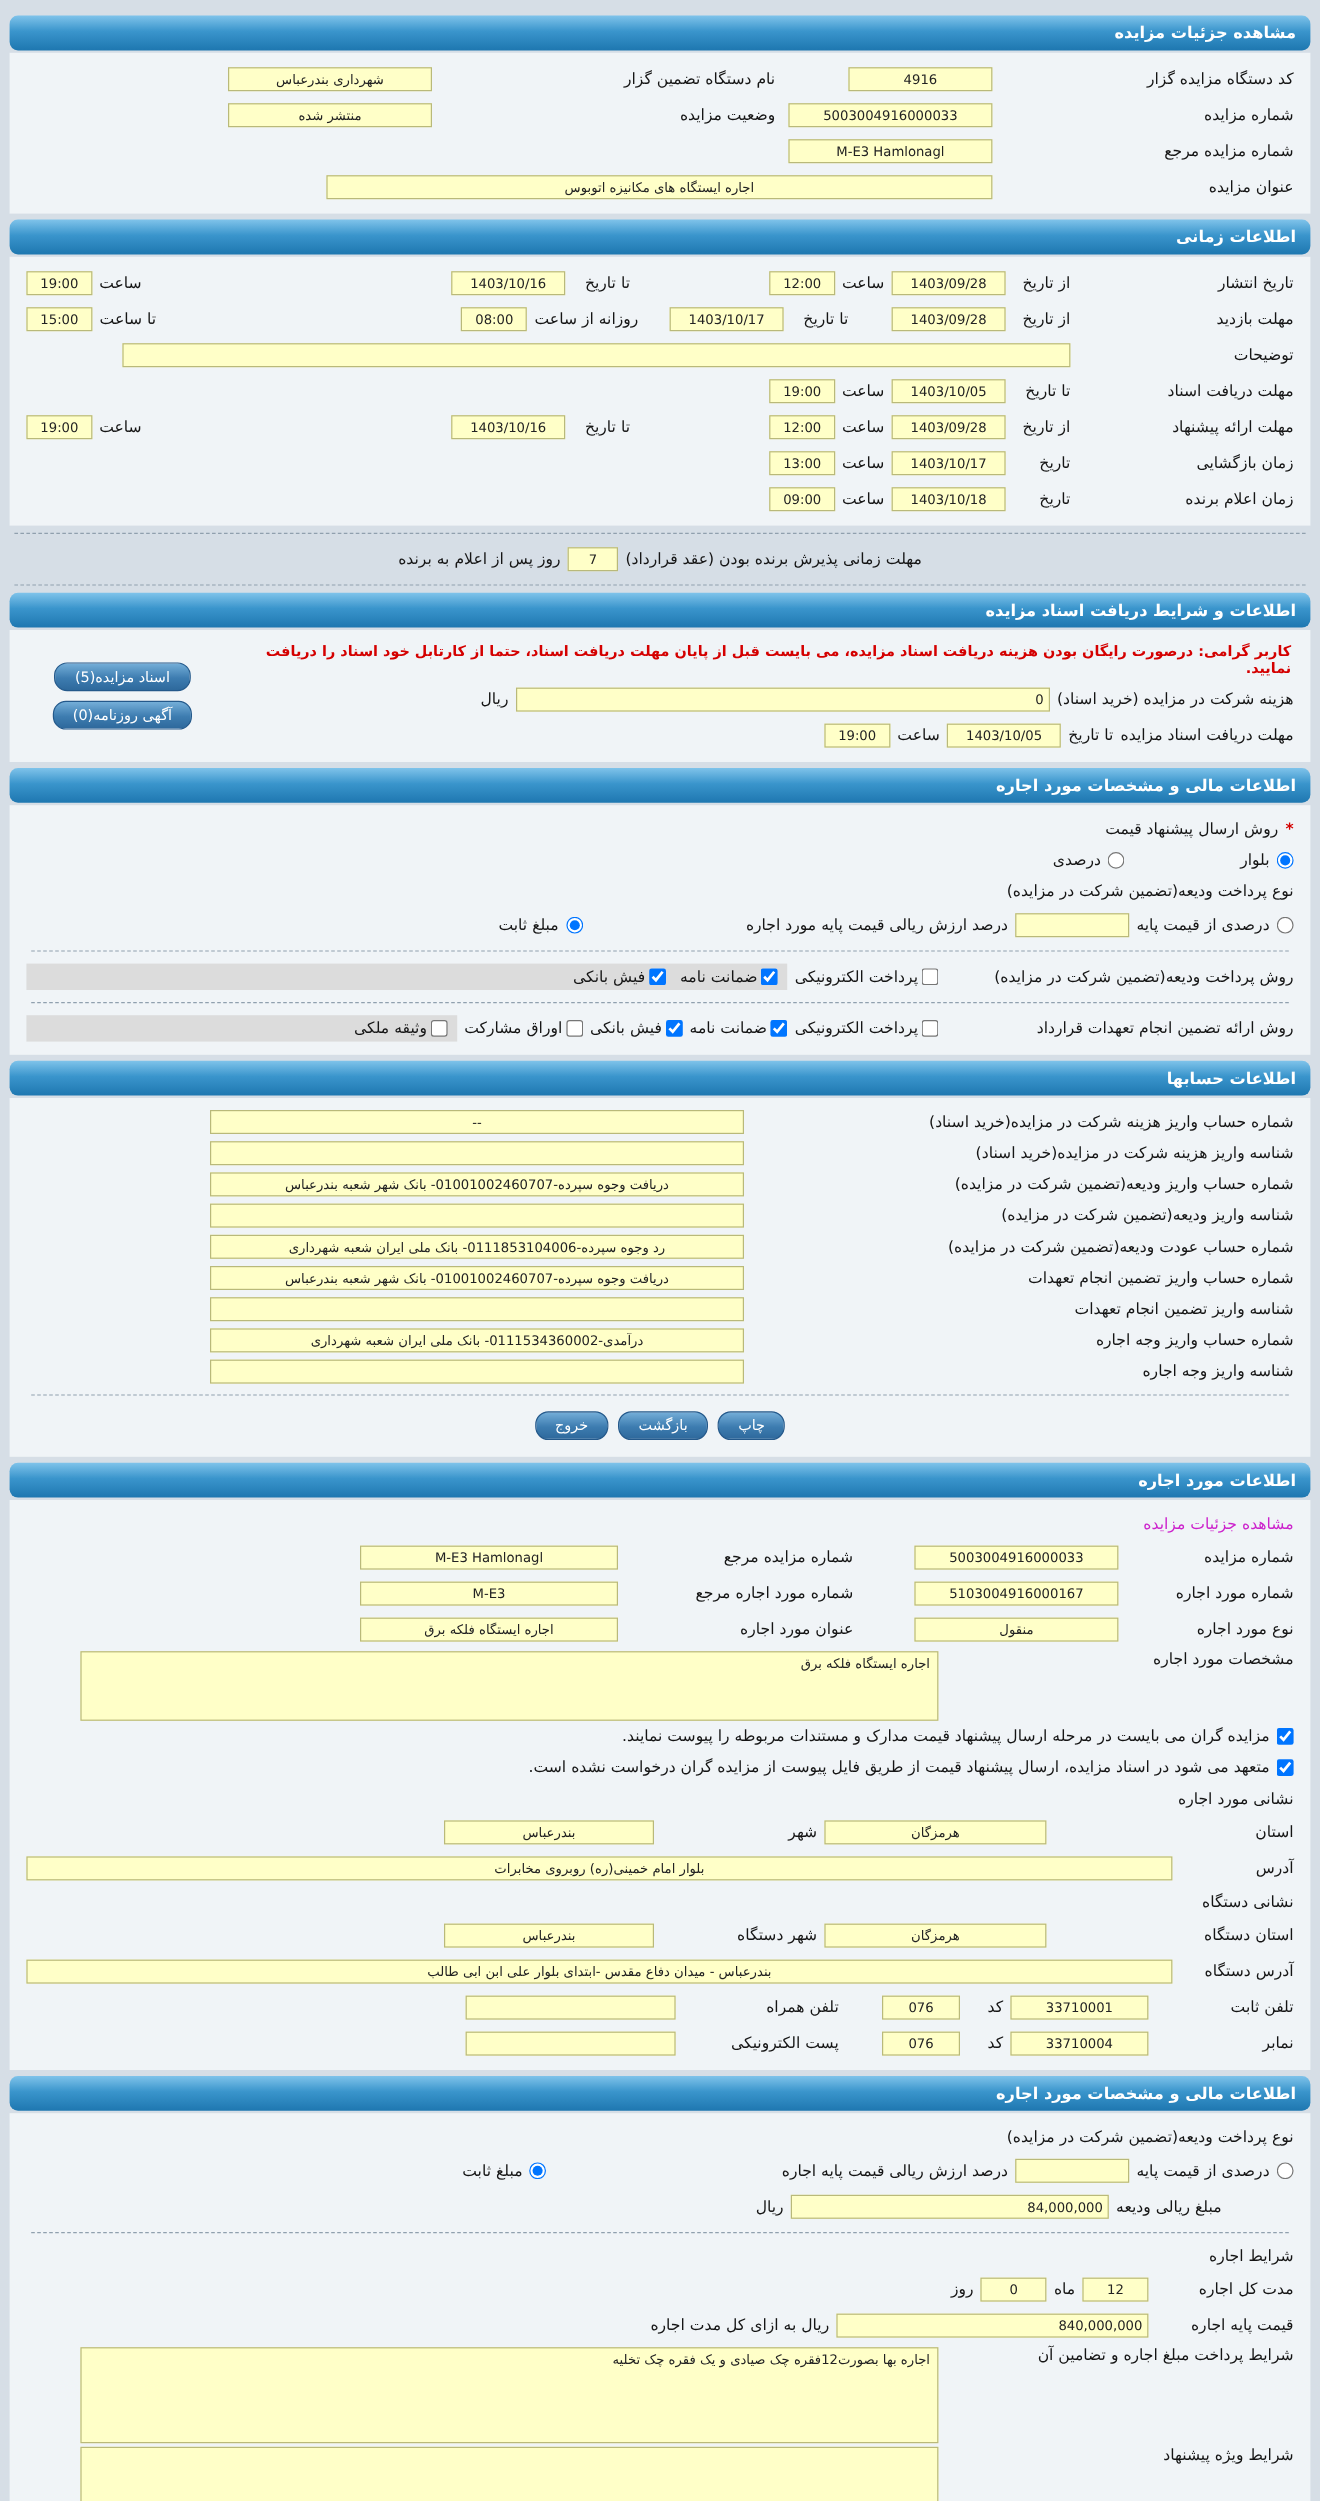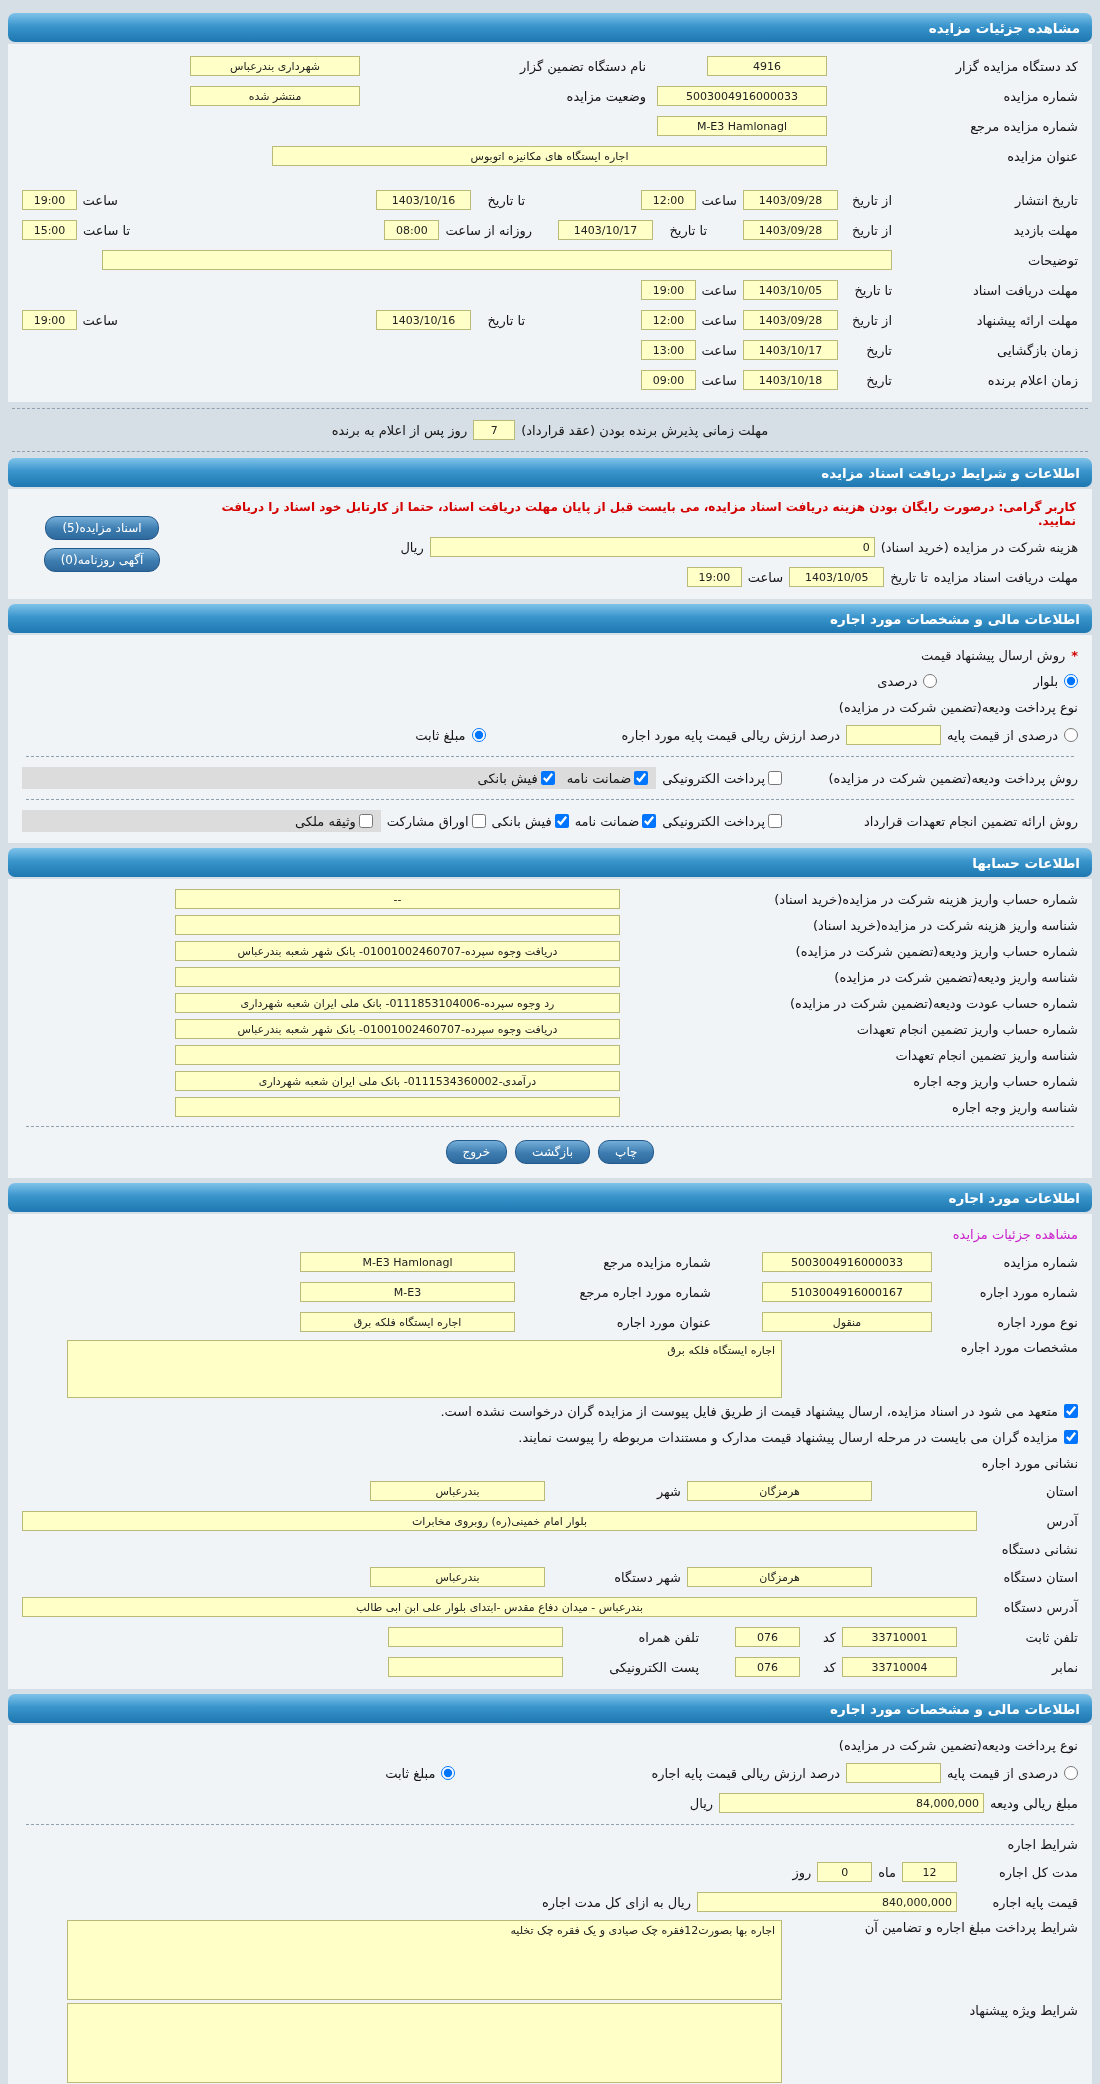--- a/index.html
+++ b/index.html
@@ -27,21 +27,21 @@
 .cell{display:inline-flex;align-items:center;gap:6px}
 .push{margin-right:auto}
 input[type=checkbox],input[type=radio]{width:14px;height:14px;margin:0;flex:none}
 .s3wrap{display:flex;align-items:center}
 .s3btns{width:160px;display:flex;flex-direction:column;gap:8px;align-items:center;justify-content:center}
 .center-row{justify-content:center}
 .grow{flex:1}
 .topalign{align-items:flex-start;padding-top:3px}
 .w30{width:30px}.w35{width:35px}.w42{width:42px}.w48{width:48px}.w55{width:55px}.w65{width:65px}.w95{width:95px}.w115{width:115px}.w120{width:120px}.w130{width:130px}.w140{width:140px}.w170{width:170px}.w175{width:175px}.w180{width:180px}.w185{width:185px}.w190{width:190px}.w200{width:200px}.w215{width:215px}.w245{width:245px}.w260{width:260px}.w265{width:265px}.w280{width:280px}.w290{width:290px}.w445{width:445px}.w452{width:452px}.w555{width:555px}.w715{width:715px}.w790{width:790px}
 .h58{height:58px}.h80{height:80px}
-.mr20{margin-right:20px}.mr30{margin-right:30px}.mr40{margin-right:40px}.mr60{}.mr90{margin-right:90px}.mr110{margin-right:110px}.mr130{margin-right:130px}.mr190{margin-right:190px}
+.mr20{margin-right:20px}.mr30{margin-right:30px}.mr40{margin-right:40px}.mr60{margin-right:60px}.mr90{margin-right:90px}.mr110{margin-right:110px}.mr130{margin-right:130px}.mr190{margin-right:190px}
 </style>
 </head>
 <body>
 
 <div class="page">
 
   <div class="hdr">
     <span>مشاهده جزئیات مزایده</span>
   </div>
   <div class="panel">
@@ -64,20 +64,23 @@
     <div class="row">
       <span class="lb w245">شماره مزایده مرجع</span>
       <input class="field c w170" value="M-E3 Hamlonagl" style="">
     </div>
     <div class="row">
       <span class="lb w245">عنوان مزایده</span>
       <input class="field c w555" value="اجاره ایستگاه های مکانیزه اتوبوس" style="">
     </div>
   </div>
 
+  <div class="hdr">
+    <span>اطلاعات زمانی</span>
+  </div>
   <div class="panel">
     <div class="row">
       <span class="lb w180">تاریخ انتشار</span>
       <span class="sl w48">از تاریخ</span>
       <input class="field c w95" value="1403/09/28" style="">
       <span class="sl w35">ساعت</span>
       <input class="field c w55" value="12:00" style="">
       <span class="sl w48 mr110">تا تاریخ</span>
       <input class="field c w95" value="1403/10/16" style="">
       <span class="cell push">
@@ -326,25 +329,25 @@
         </span>
       <span class="lb w190 mr40">عنوان مورد اجاره</span>
       <input class="field c w215" value="اجاره ایستگاه فلکه برق" style="">
     </div>
     <div class="row topalign">
       <span class="lb w290">مشخصات مورد اجاره</span>
       <textarea class="ta w715 h58" style="">اجاره ایستگاه فلکه برق</textarea>
     </div>
     <div class="row tight">
       <input type="checkbox" checked="" style="">
+      <span class="lb wrap">مزایده گران می بایست در مرحله ارسال پیشنهاد قیمت مدارک و مستندات مربوطه را پیوست نمایند.</span>
+    </div>
+    <div class="row tight">
+      <input type="checkbox" checked="" style="">
       <span class="lb wrap">متعهد می شود در اسناد مزایده، ارسال پیشنهاد قیمت از طریق فایل پیوست از مزایده گران درخواست نشده است.</span>
-    </div>
-    <div class="row tight">
-      <input type="checkbox" checked="" style="">
-      <span class="lb wrap">مزایده گران می بایست در مرحله ارسال پیشنهاد قیمت مدارک و مستندات مربوطه را پیوست نمایند.</span>
     </div>
     <div class="row tight">
       <span class="lb">نشانی مورد اجاره</span>
     </div>
     <div class="row">
       <span class="lb w200">استان</span>
       <input class="field c w185" value="هرمزگان" style="">
       <span class="lb w130">شهر</span>
       <input class="field c w175" value="بندرعباس" style="">
     </div>

